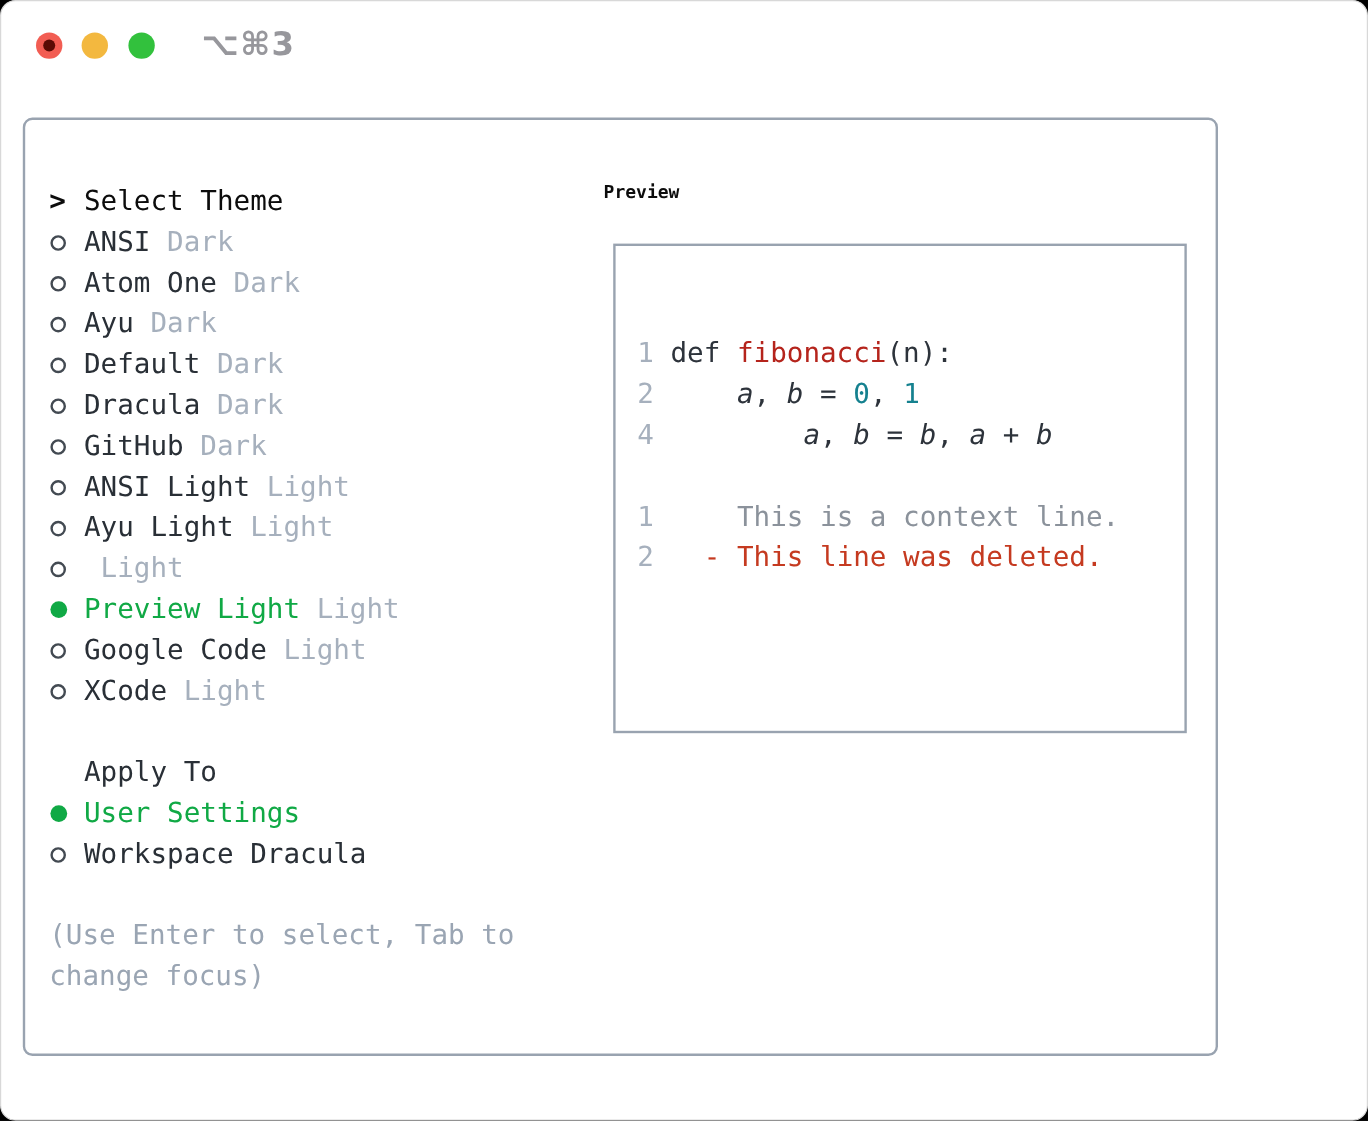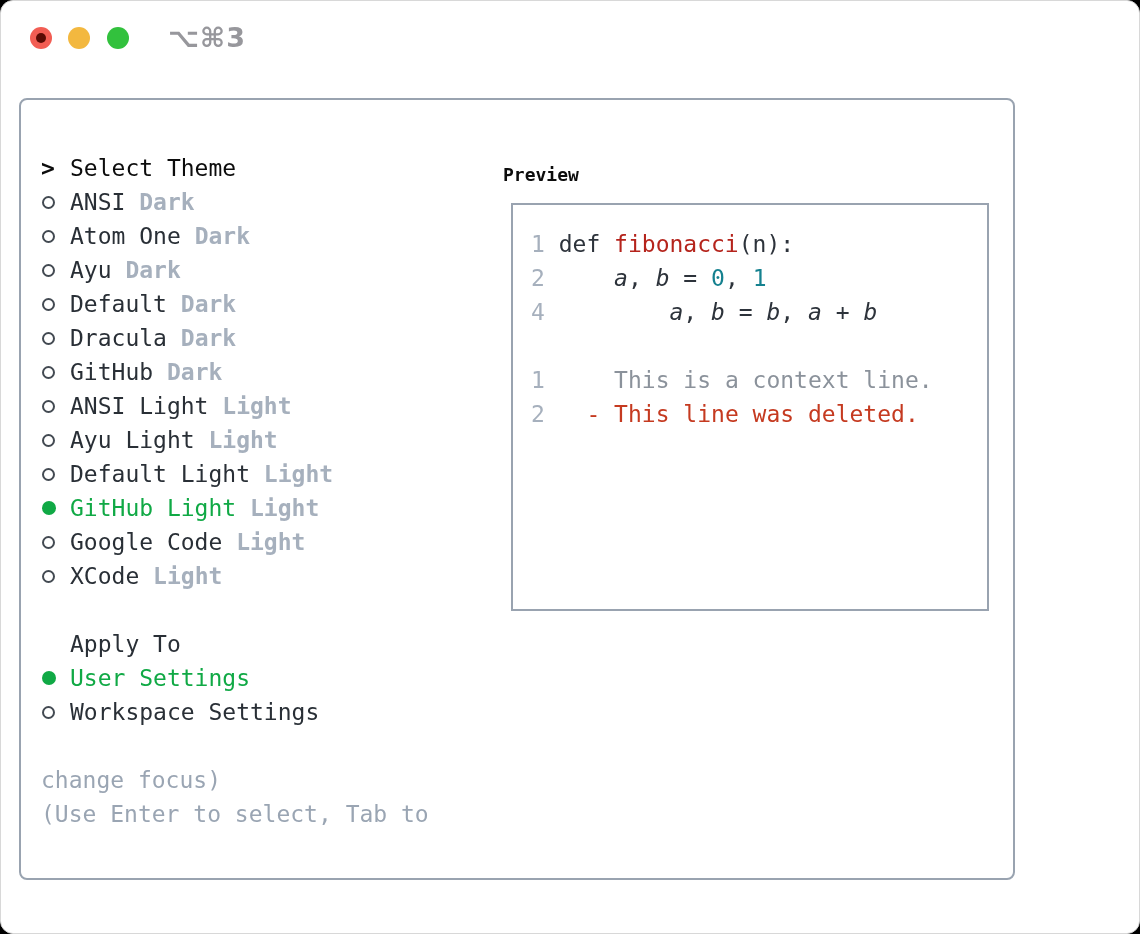--- a/index.html
+++ b/index.html
@@ -27,29 +27,29 @@
   
   .leftcol{position:absolute;left:20px;top:51px;font-size:23px;color:#292f36;}
   .row{height:34px;display:flex;align-items:center;white-space:pre;}
   .prefix{display:inline-flex;width:29px;justify-content:flex-start;align-items:center;flex:none;}
   .caret{font-weight:bold;color:#0c0c0c;}
   .hdr{font-weight:normal;color:#0c0c0c;}
   .radio{width:13px;height:13px;border-radius:50%;border:2px solid #434a52;box-sizing:border-box;margin-left:1px;}
   .radio.on{width:14px;height:14px;border:none;background:#10a945;}
   .item .nm{color:#292f36;}
   .item.sel .nm{color:#10a945;}
-  .variant{color:#a6b0bd;font-weight:bold;}
+  .variant{color:#a6b0bd;}
   .indent{padding-left:29px;text-align:right;}
   .help{color:#9aa5b3;}
   
-  .preview-title{position:absolute;left:482px;top:51px;height:34px;display:flex;align-items:flex-end;
-    font-size:18px;font-weight:bold;color:#0c0c0c;}
+  .preview-title{position:absolute;left:482px;top:51px;height:34px;display:flex;align-items:flex-start;
+    font-size:15px;font-weight:bold;color:#0c0c0c;}
   .pbox{
     position:absolute;left:490px;top:103px;width:478px;height:408px;box-sizing:border-box;
-    border:2px solid #99a3b0;background:#fff;padding:22px 0 0 18px;overflow:hidden;
+    border:2px solid #99a3b0;background:#fff;padding:73px 0 0 18px;overflow:hidden;
   }
   .pline{height:34px;line-height:34px;font-size:23px;white-space:pre;}
   .c-ln{color:#a6b0bd;}
   .c-fg{color:#2d333b;}
   .c-red{color:#b5241c;}
   .c-teal{color:#15818f;}
   .c-blue{color:#1d96cc;}
   .c-ctx{color:#8b929b;margin-top:34px;}
   .c-del{color:#c53a20;}
   .c-add{color:#00b81f;}
@@ -76,44 +76,44 @@
 
       <div id="theme-items">
           <div class="row item"><span class="prefix"><span class="radio"></span></span><span class="nm">ANSI</span><span class="variant"> Dark</span></div>
           <div class="row item"><span class="prefix"><span class="radio"></span></span><span class="nm">Atom One</span><span class="variant"> Dark</span></div>
           <div class="row item"><span class="prefix"><span class="radio"></span></span><span class="nm">Ayu</span><span class="variant"> Dark</span></div>
           <div class="row item"><span class="prefix"><span class="radio"></span></span><span class="nm">Default</span><span class="variant"> Dark</span></div>
           <div class="row item"><span class="prefix"><span class="radio"></span></span><span class="nm">Dracula</span><span class="variant"> Dark</span></div>
           <div class="row item"><span class="prefix"><span class="radio"></span></span><span class="nm">GitHub</span><span class="variant"> Dark</span></div>
           <div class="row item"><span class="prefix"><span class="radio"></span></span><span class="nm">ANSI Light</span><span class="variant"> Light</span></div>
           <div class="row item"><span class="prefix"><span class="radio"></span></span><span class="nm">Ayu Light</span><span class="variant"> Light</span></div>
-          <div class="row item"><span class="prefix"><span class="radio"></span></span><span class="nm">Default Light</span><span class="variant"> Light</span></div>
-          <div class="row item sel"><span class="prefix"><span class="radio on"></span></span><span class="nm">GitHub Light</span><span class="variant"> Light</span></div>
+          <div class="row item"><span class="prefix"><span class="radio"></span></span><span class="variant"> Light</span></div>
+          <div class="row item sel"><span class="prefix"><span class="radio on"></span></span><span class="nm">Preview Light</span><span class="variant"> Light</span></div>
           <div class="row item"><span class="prefix"><span class="radio"></span></span><span class="nm">Google Code</span><span class="variant"> Light</span></div>
           <div class="row item"><span class="prefix"><span class="radio"></span></span><span class="nm">XCode</span><span class="variant"> Light</span></div>
         </div>
 
       <div class="row"></div>
 
       <div class="row indent">
         <span>Apply To</span>
       </div>
 
       <div id="apply-items">
           <div class="row item sel"><span class="prefix"><span class="radio on"></span></span><span class="nm">User Settings</span></div>
-          <div class="row item"><span class="prefix"><span class="radio"></span></span><span class="nm">Workspace Settings</span></div>
+          <div class="row item"><span class="prefix"><span class="radio"></span></span><span class="nm">Workspace Dracula</span></div>
         </div>
 
       <div class="row"></div>
 
       <div class="row help">
-        <span>change focus)</span>
+        <span>(Use Enter to select, Tab to</span>
       </div>
       <div class="row help">
-        <span>(Use Enter to select, Tab to</span>
+        <span>change focus)</span>
       </div>
     </div>
 
     <div class="preview-title">
       <span>Preview</span>
     </div>
 
     <div class="pbox" id="preview-code">
         <div class="pline"><span class="c-ln">1 </span><span class="c-fg">def </span><span class="c-red">fibonacci</span><span class="c-fg">(n):</span></div>
         <div class="pline"><span class="c-ln">2 </span><span class="c-fg">    </span><span class="c-fg it">a</span><span class="c-fg">, </span><span class="c-fg it">b</span><span class="c-fg"> = </span><span class="c-teal">0</span><span class="c-fg">, </span><span class="c-teal">1</span></div>

